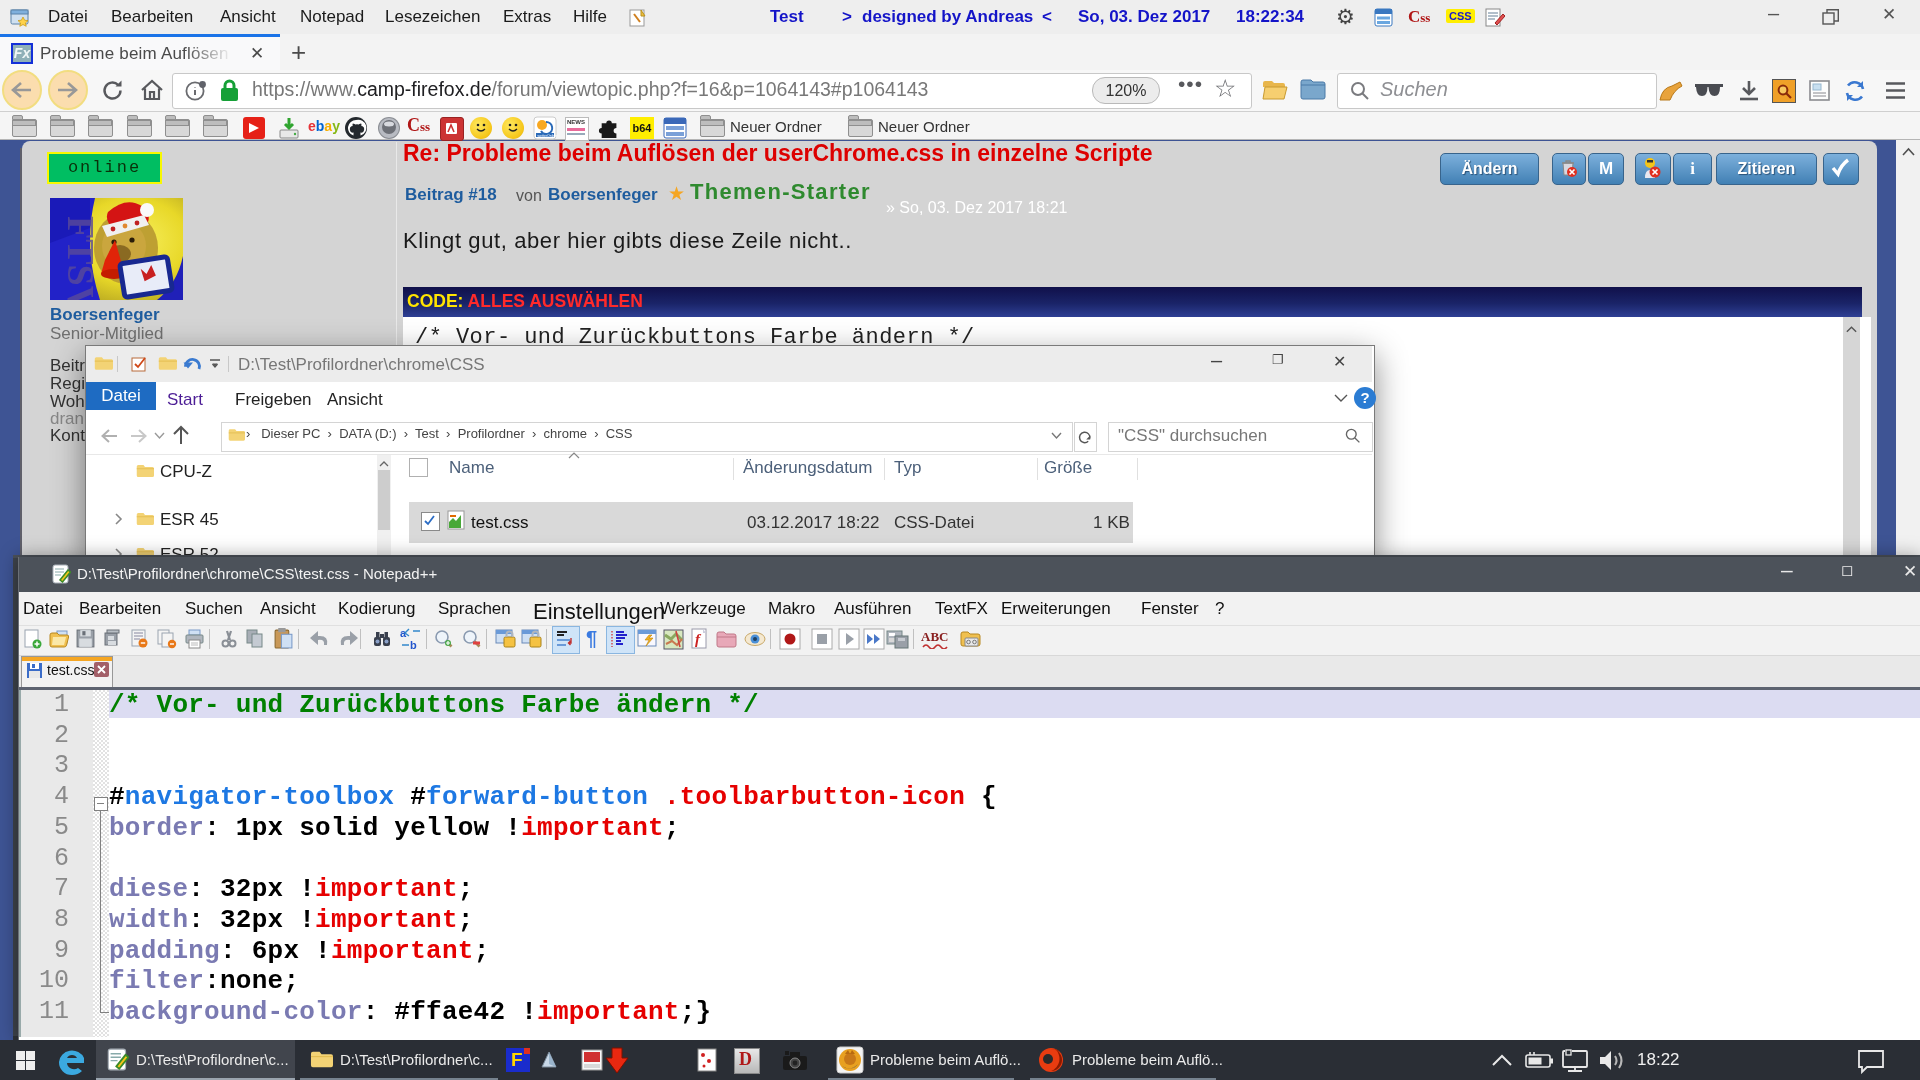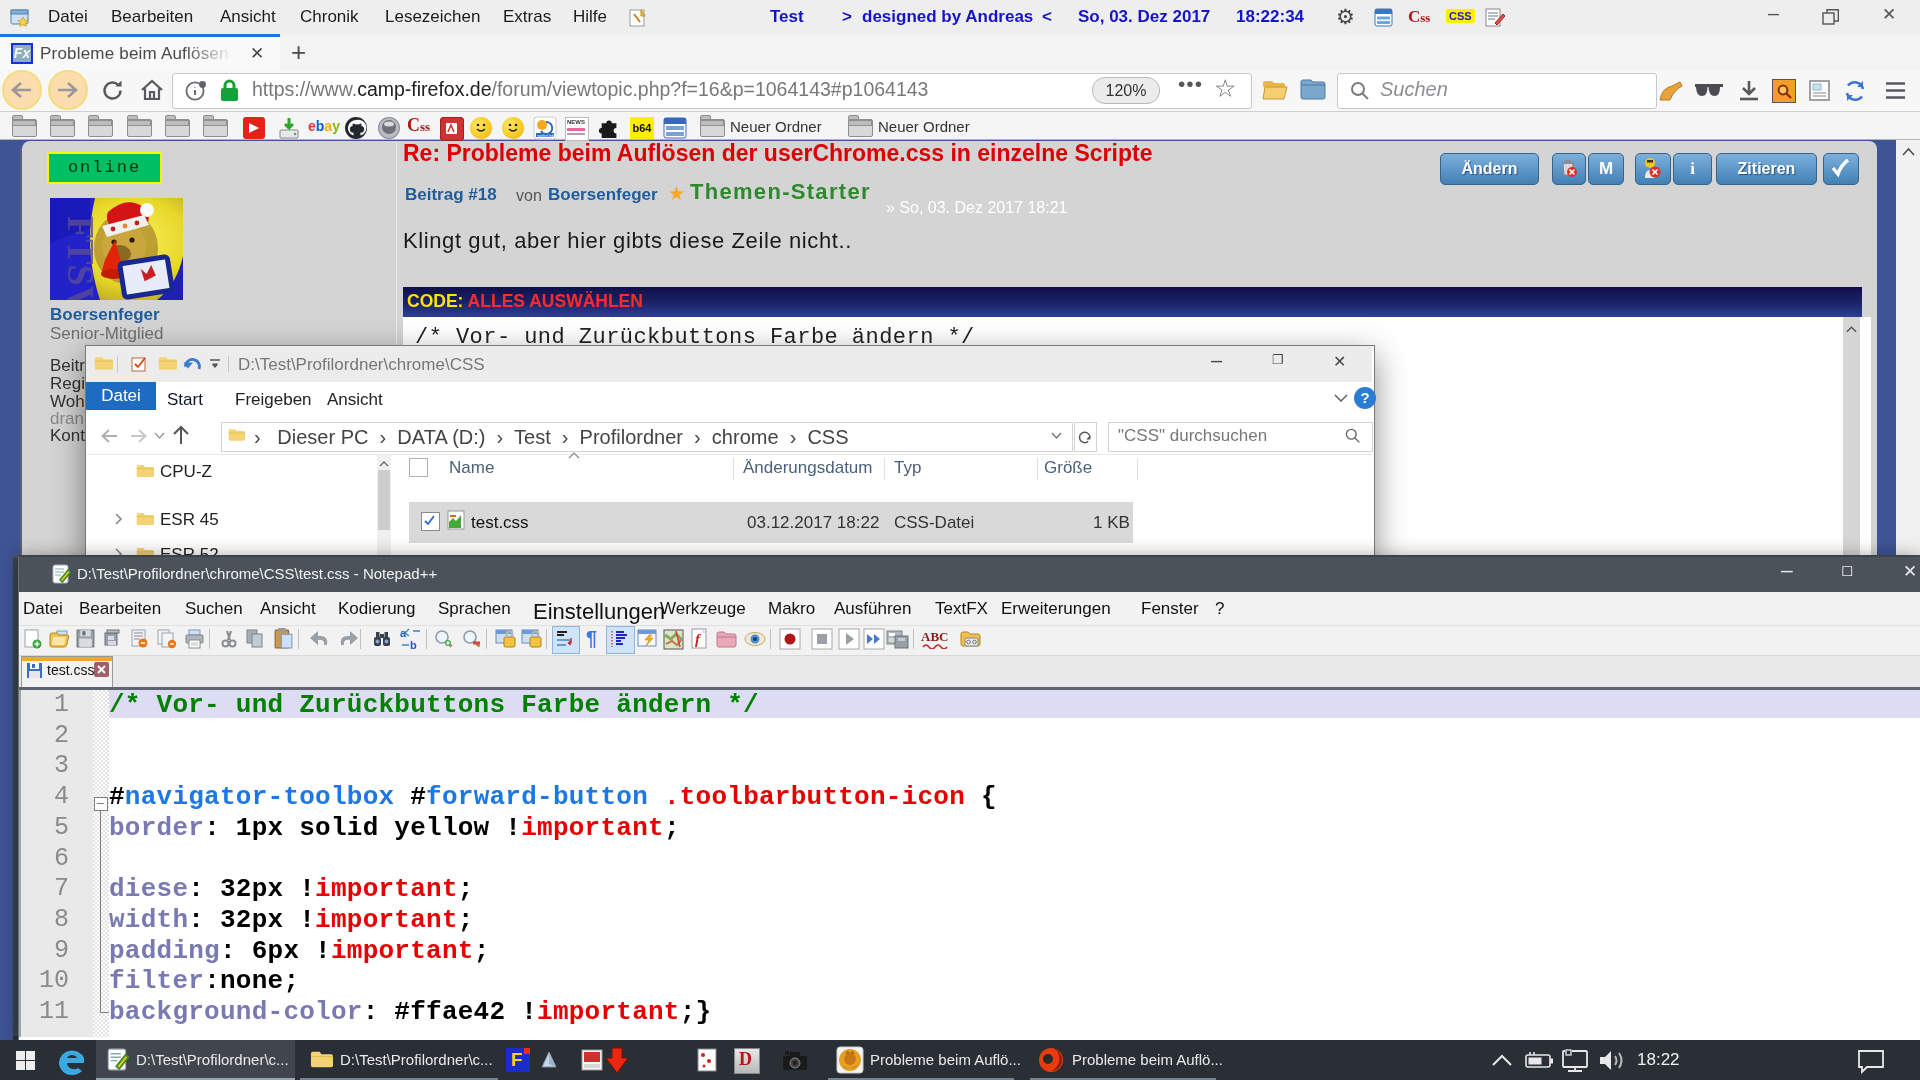--- a/index.html
+++ b/index.html
@@ -26,21 +26,21 @@
 <div class="a" style="left:0;top:112px;width:1920px;height:27px;background:#f5f5f5;border-bottom:1px solid #b5b5b5"></div>
 
 <svg class="a" style="left:10px;top:8px" width="20" height="20" viewBox="0 0 20 20">
       <rect x="1" y="2" width="17" height="14" rx="1.5" fill="#cfe0f0" stroke="#5b82a8"></rect>
       <rect x="1" y="2" width="17" height="4" fill="#7fb0dd" stroke="#5b82a8"></rect>
       <path d="M13 9 l1.6 3.2 3.4.4-2.5 2.3.7 3.4-3.2-1.7-3.2 1.7.7-3.4L8 12.6l3.4-.4z" fill="#ffd24a" stroke="#c8960a" stroke-width=".7"></path>
     </svg>
 <span class="mi" style="left:48px">Datei</span>
 <span class="mi" style="left:111px">Bearbeiten</span>
 <span class="mi" style="left:220px">Ansicht</span>
-<span class="mi" style="left:300px">Chronik</span>
+<span class="mi" style="left:300px">Notepad</span>
 <span class="mi" style="left:385px">Lesezeichen</span>
 <span class="mi" style="left:503px">Extras</span>
 <span class="mi" style="left:573px">Hilfe</span>
 <svg class="a" style="left:628px;top:8px" width="19" height="19" viewBox="0 0 19 19">
       <rect x="2" y="2" width="14" height="16" fill="#fff" stroke="#999"></rect>
       <path d="M13 2 L17 8 L13 8 Z" fill="#f0c040" stroke="#b8901a"></path>
       <path d="M6 6 l6 8" stroke="#d08020" stroke-width="2"></path>
     </svg>
 <span class="bt" style="left:770px">Test</span>
 <span class="bt" style="left:842px">&gt;</span>
@@ -334,21 +334,21 @@
         <path d="M3.5 4.5 l2.5 3 2.5-3z" fill="#555"></path>
       </svg>
 <div class="a" style="left:142px;top:10px;width:1px;height:16px;background:#c8c8c8"></div>
 <span class="a" style="left:152px;top:9px;font-size:17px;color:#777">D:\Test\Profilordner\chrome\CSS</span>
 <span class="a" style="left:1125px;top:3px;font-size:20px;color:#444">–</span>
 <span class="a" style="left:1186px;top:6px;font-size:13px;color:#444">❐</span>
 <span class="a" style="left:1247px;top:6px;font-size:16px;color:#444">✕</span>
 
 <div class="a" style="left:0;top:36px;width:1286px;height:36px;background:#fff"></div>
 <div class="a" style="left:0;top:36px;width:70px;height:28px;background:#1e6bc2;color:#fff;font-size:17px;text-align:center;line-height:28px">Datei</div>
-<span class="a" style="left:81px;top:44px;font-size:17px;color:#0f172a">Start</span>
+<span class="a" style="left:81px;top:44px;font-size:17px;color:#4c1d95">Start</span>
 <span class="a" style="left:149px;top:44px;font-size:17px;color:#222">Freigeben</span>
 <span class="a" style="left:241px;top:44px;font-size:17px;color:#222">Ansicht</span>
 <svg class="a" style="left:1248px;top:48px" width="14" height="9" viewBox="0 0 14 9">
         <path d="M1 1 l6 6 6-6" stroke="#555" stroke-width="1.4" fill="none"></path>
       </svg>
 <div class="a" style="left:1268px;top:41px;width:22px;height:22px;border-radius:50%;background:#2b7cd3;color:#fff;font-size:15px;font-weight:bold;text-align:center;line-height:22px">?</div>
 
 <div class="a" style="left:0;top:72px;width:1286px;height:36px;background:#fff"></div>
 <svg class="a" style="left:12px;top:80px" width="22" height="20" viewBox="0 0 22 20">
         <path d="M19 10 H6 M11 4 l-6.5 6 6.5 6" stroke="#b0b0b0" stroke-width="2" fill="none"></path>
@@ -360,21 +360,21 @@
         <path d="M1 1 l4.5 5 4.5-5" stroke="#999" stroke-width="1.4" fill="none"></path>
       </svg>
 <svg class="a" style="left:85px;top:78px" width="20" height="22" viewBox="0 0 20 22">
         <path d="M10 20 V3 M3 10 l7-7 7 7" stroke="#555" stroke-width="2" fill="none"></path>
       </svg>
 <div class="a" style="left:135px;top:76px;width:850px;height:28px;background:#fff;border:1px solid #d4d4d4"></div>
 <svg class="a" style="left:142px;top:81px" width="17" height="16" viewBox="0 0 24 20">
         <path d="M1 4 q0-2 2-2 h7 l2 2.5 h10 q2 0 2 2 V16 q0 2-2 2 H3 q-2 0-2-2z" fill="#f3d375"></path>
         <path d="M1 7 h23" stroke="#e0b84a"></path>
       </svg>
-<span class="a" style="left:168px;top:80px;font-size:20px;color:#444">›&nbsp;&nbsp; Dieser PC &nbsp;›&nbsp; DATA (D:) &nbsp;›&nbsp; Test &nbsp;›&nbsp; Profilordner &nbsp;›&nbsp; chrome &nbsp;›&nbsp; CSS</span>
+<span class="a" style="left:160px;top:80px;font-size:13px;color:#444">›&nbsp;&nbsp; Dieser PC &nbsp;›&nbsp; DATA (D:) &nbsp;›&nbsp; Test &nbsp;›&nbsp; Profilordner &nbsp;›&nbsp; chrome &nbsp;›&nbsp; CSS</span>
 <svg class="a" style="left:965px;top:86px" width="11" height="8" viewBox="0 0 11 8">
         <path d="M1 1 l4.5 5 4.5-5" stroke="#777" stroke-width="1.4" fill="none"></path>
       </svg>
 <div class="a" style="left:988px;top:76px;width:21px;height:28px;background:#fff;border:1px solid #d4d4d4"></div>
 <svg class="a" style="left:991px;top:82px" width="16" height="16" viewBox="0 0 20 20">
         <path d="M16 13 a6.5 6.5 0 1 0 -2 3.6" stroke="#555" stroke-width="1.8" fill="none"></path>
         <path d="M16.5 9.5 v5 h-5z" fill="#555"></path>
       </svg>
 <div class="a" style="left:1022px;top:76px;width:263px;height:28px;background:#fff;border:1px solid #d4d4d4"></div>
 <span class="a" style="left:1032px;top:80px;font-size:17px;color:#777">"CSS" durchsuchen</span>

